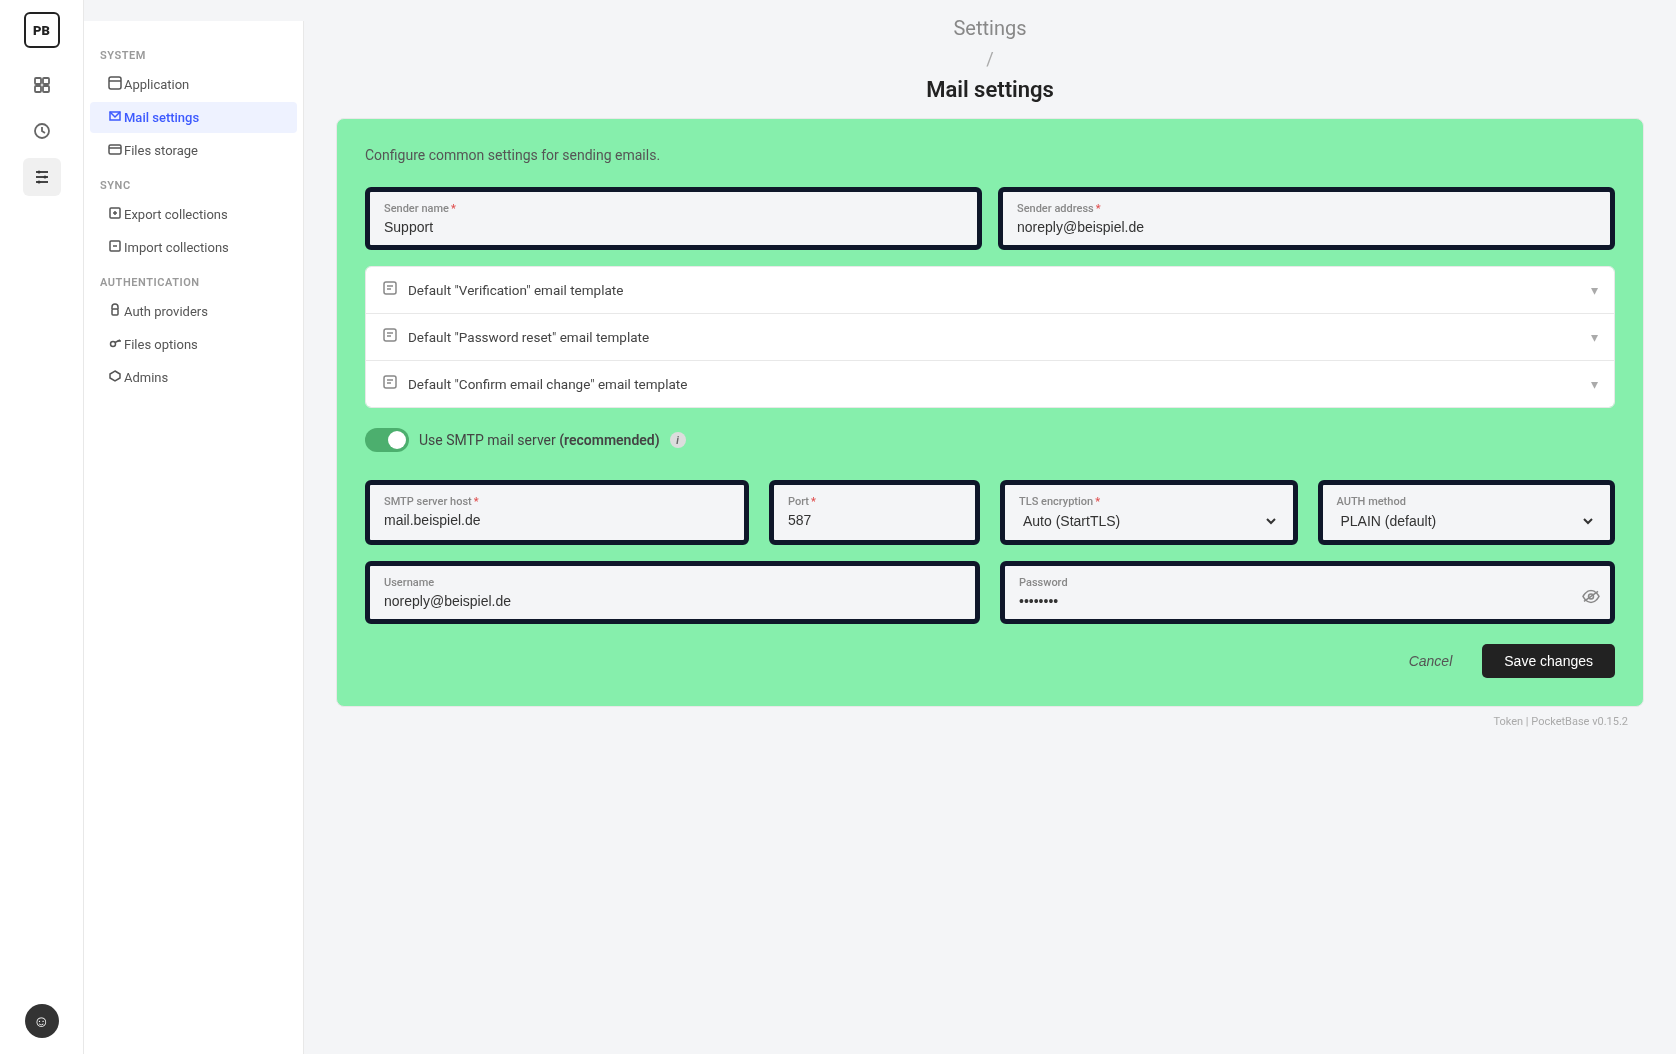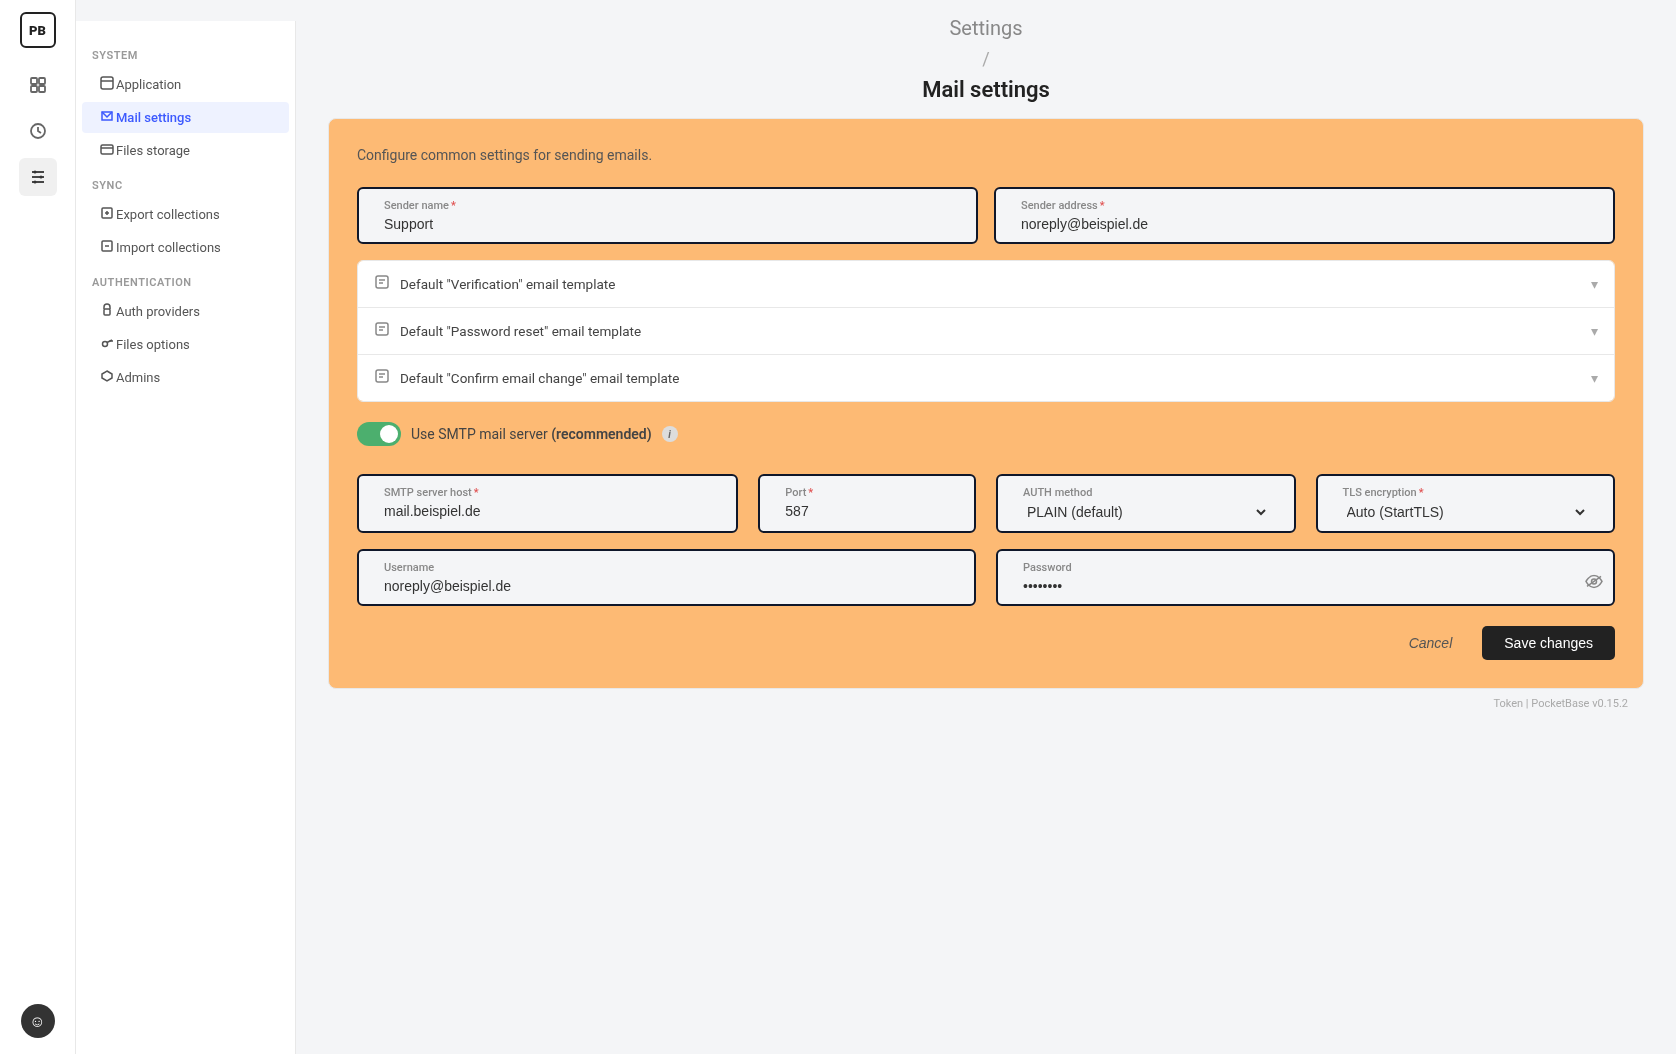--- a/index.html
+++ b/index.html
@@ -1,20 +1,20 @@
 <!DOCTYPE html>
 <html><head>
   <meta charset="utf-8">
   <style>
     * { box-sizing: border-box; margin: 0; padding: 0; }
     body { font-family: -apple-system, BlinkMacSystemFont, 'Segoe UI', Roboto, sans-serif; background: #f4f5f7; display: flex; height: 100vh; overflow: hidden; font-size: 14px; color: #333; }
 
     
     .icon-bar {
-      width: 76px;
+      width: 84px;
       background: #fff;
       border-right: 1px solid #e8e8e8;
       display: flex;
       flex-direction: column;
       align-items: center;
       padding-top: 12px;
       gap: 8px;
       flex-shrink: 0;
     }
     .icon-bar-logo {
@@ -118,21 +118,21 @@
     .breadcrumb-sep { color: #aaa; font-size: 18px; margin: 0 2px; }
     .page-title { font-size: 22px; font-weight: 600; color: #222; }
 
     
     .content-area {
       padding: 0 32px 32px;
       flex: 1;
     }
 
     .card {
-      background: #fdba74;
+      background: #86efac;
       border-radius: 8px;
       border: 1px solid #e8e8e8;
       padding: 28px;
     }
 
     .card-description {
       color: #555;
       margin-bottom: 24px;
       font-size: 14px;
     }
@@ -141,22 +141,22 @@
     .form-row {
       display: flex;
       gap: 16px;
       margin-bottom: 16px;
     }
 
     .form-field {
       flex: 1;
       background: #f4f5f7;
       border-radius: 6px;
-      padding: 10px 25px;
-      border: 2px solid #0f172a;
+      padding: 10px 14px;
+      border: 5px solid #0f172a;
     }
     .form-field label {
       display: block;
       font-size: 11px;
       color: #888;
       margin-bottom: 4px;
       font-weight: 500;
     }
     .form-field label .required { color: #e05252; margin-left: 2px; }
     .form-field input {
@@ -512,36 +512,36 @@
             <span>SMTP server host</span><span class="required">*</span>
           </label>
           <input type="text" value="mail.beispiel.de" style="">
         </div>
         <div class="form-field smtp-field-port">
           <label>
             <span>Port</span><span class="required">*</span>
           </label>
           <input type="text" value="587" style="">
         </div>
-        <div class="form-field smtp-field-auth">
-          <label>AUTH method</label>
-          <select>
-            <option selected="">PLAIN (default)</option>
-            <option>LOGIN</option>
-            <option>CRAM-MD5</option>
-          </select>
-        </div>
         <div class="form-field smtp-field-tls">
           <label>
             <span>TLS encryption</span><span class="required">*</span>
           </label>
           <select>
             <option selected="">Auto (StartTLS)</option>
             <option>TLS</option>
             <option>None</option>
+          </select>
+        </div>
+        <div class="form-field smtp-field-auth">
+          <label>AUTH method</label>
+          <select>
+            <option selected="">PLAIN (default)</option>
+            <option>LOGIN</option>
+            <option>CRAM-MD5</option>
           </select>
         </div>
       </div>
 
       <div class="smtp-row">
         <div class="form-field" style="flex:1;">
           <label>Username</label>
           <input type="text" value="noreply@beispiel.de" style="">
         </div>
         <div class="form-field" style="flex:1; position:relative;">

